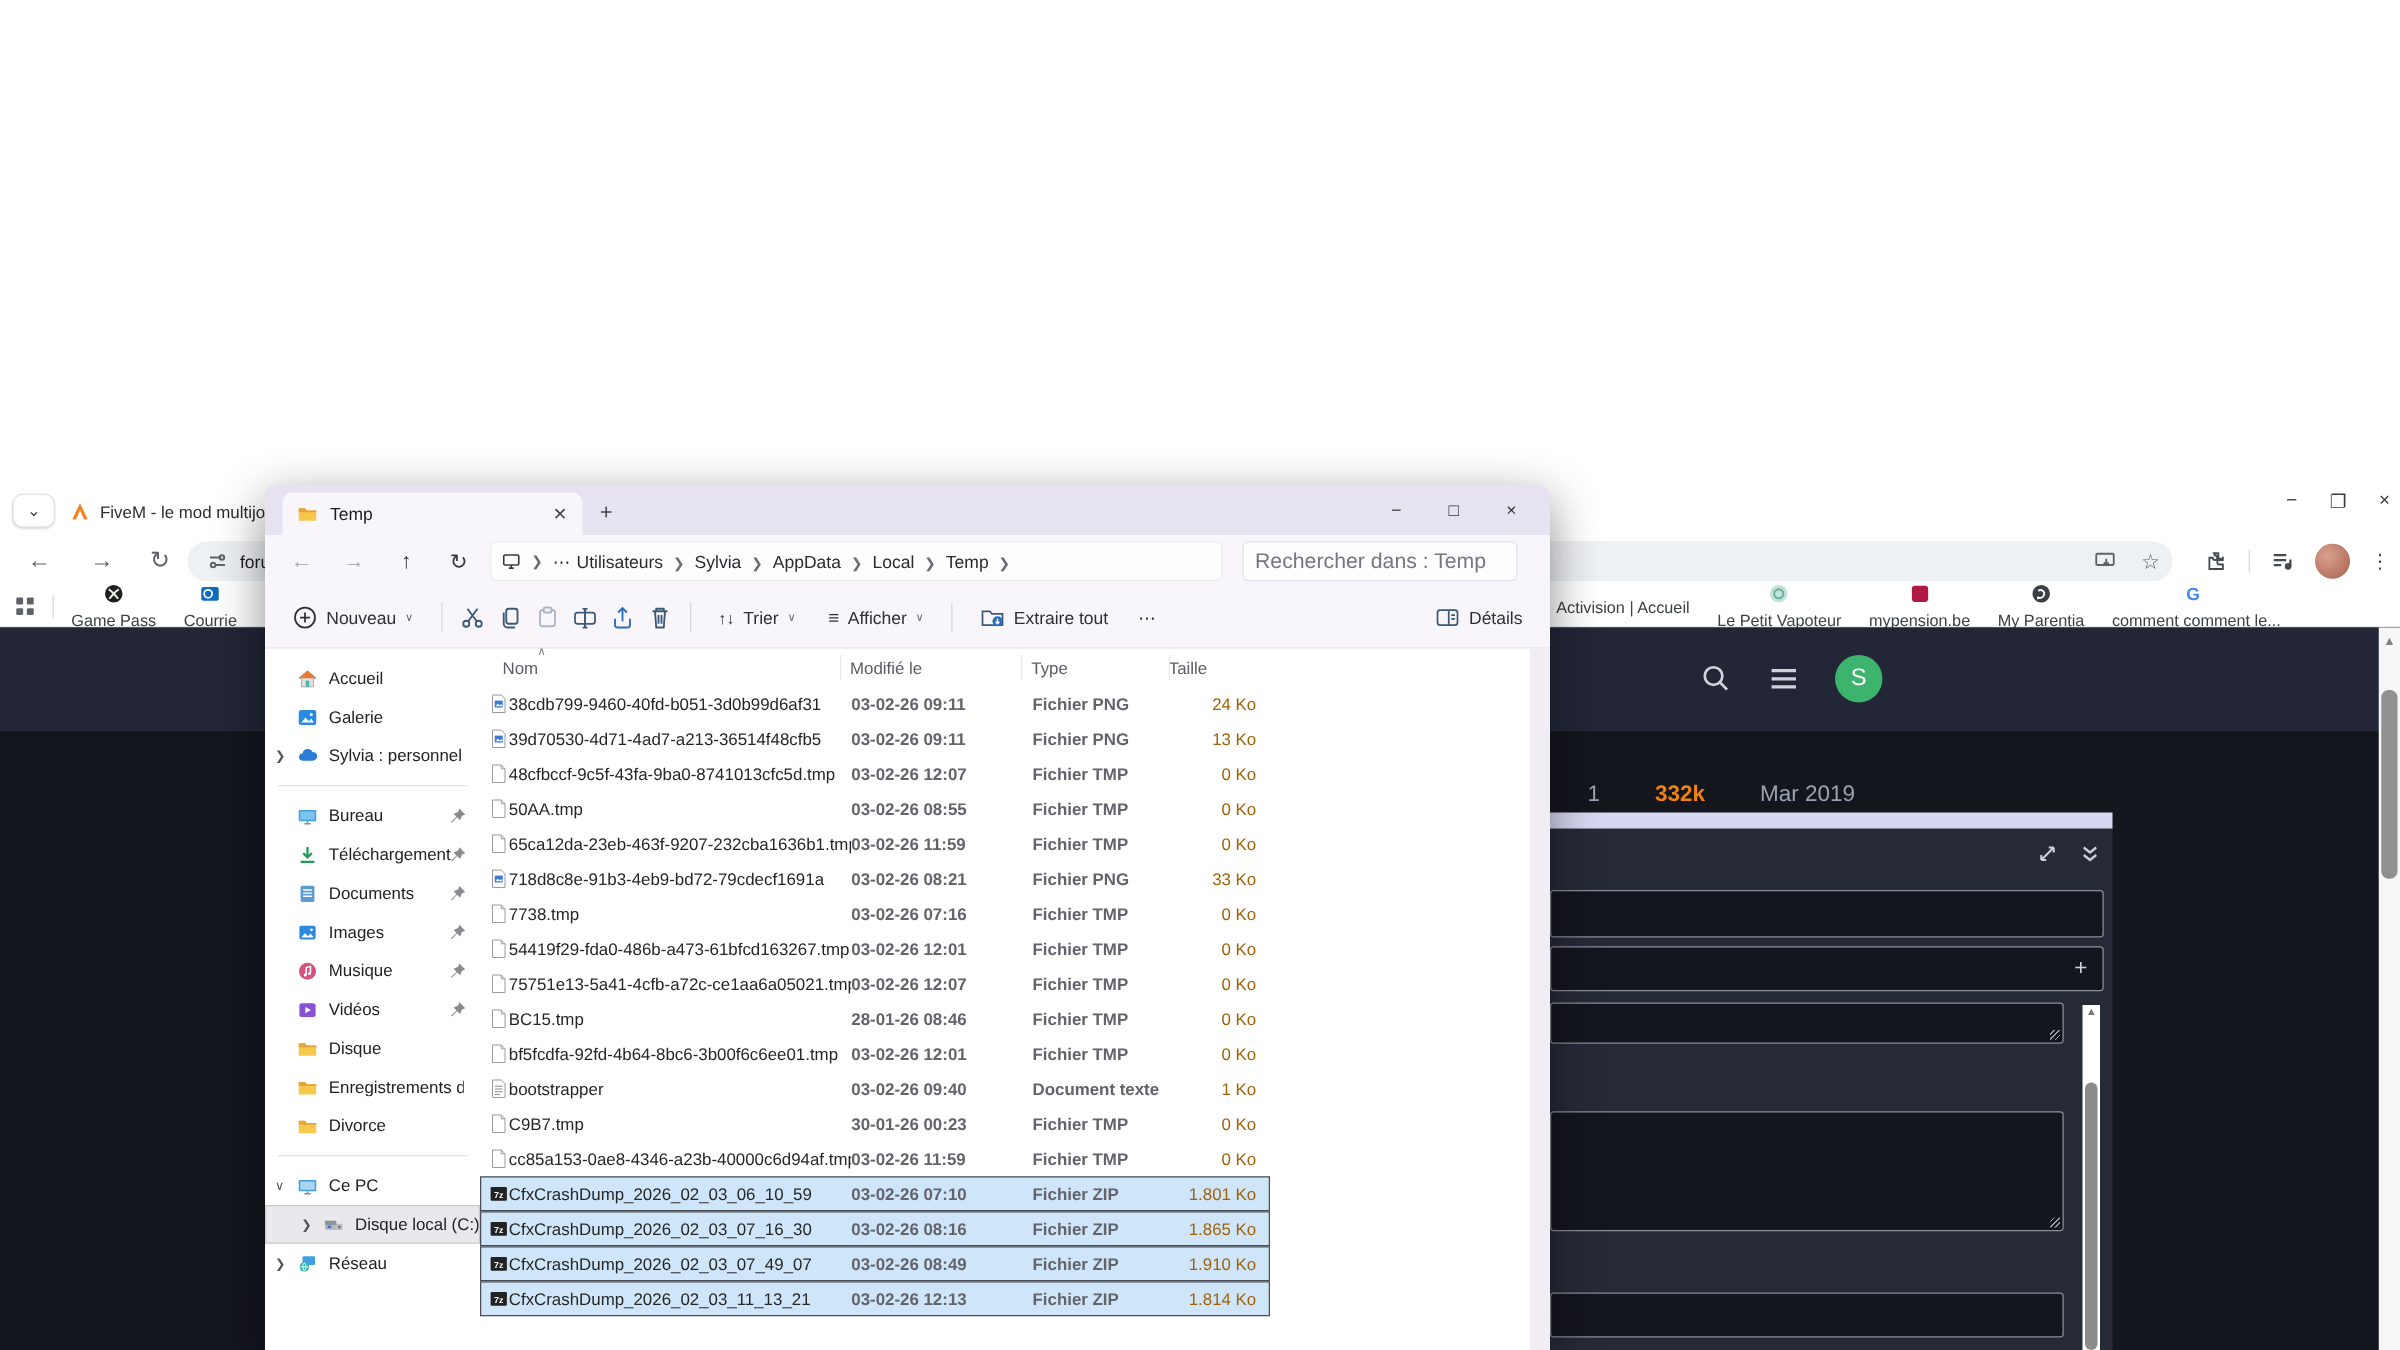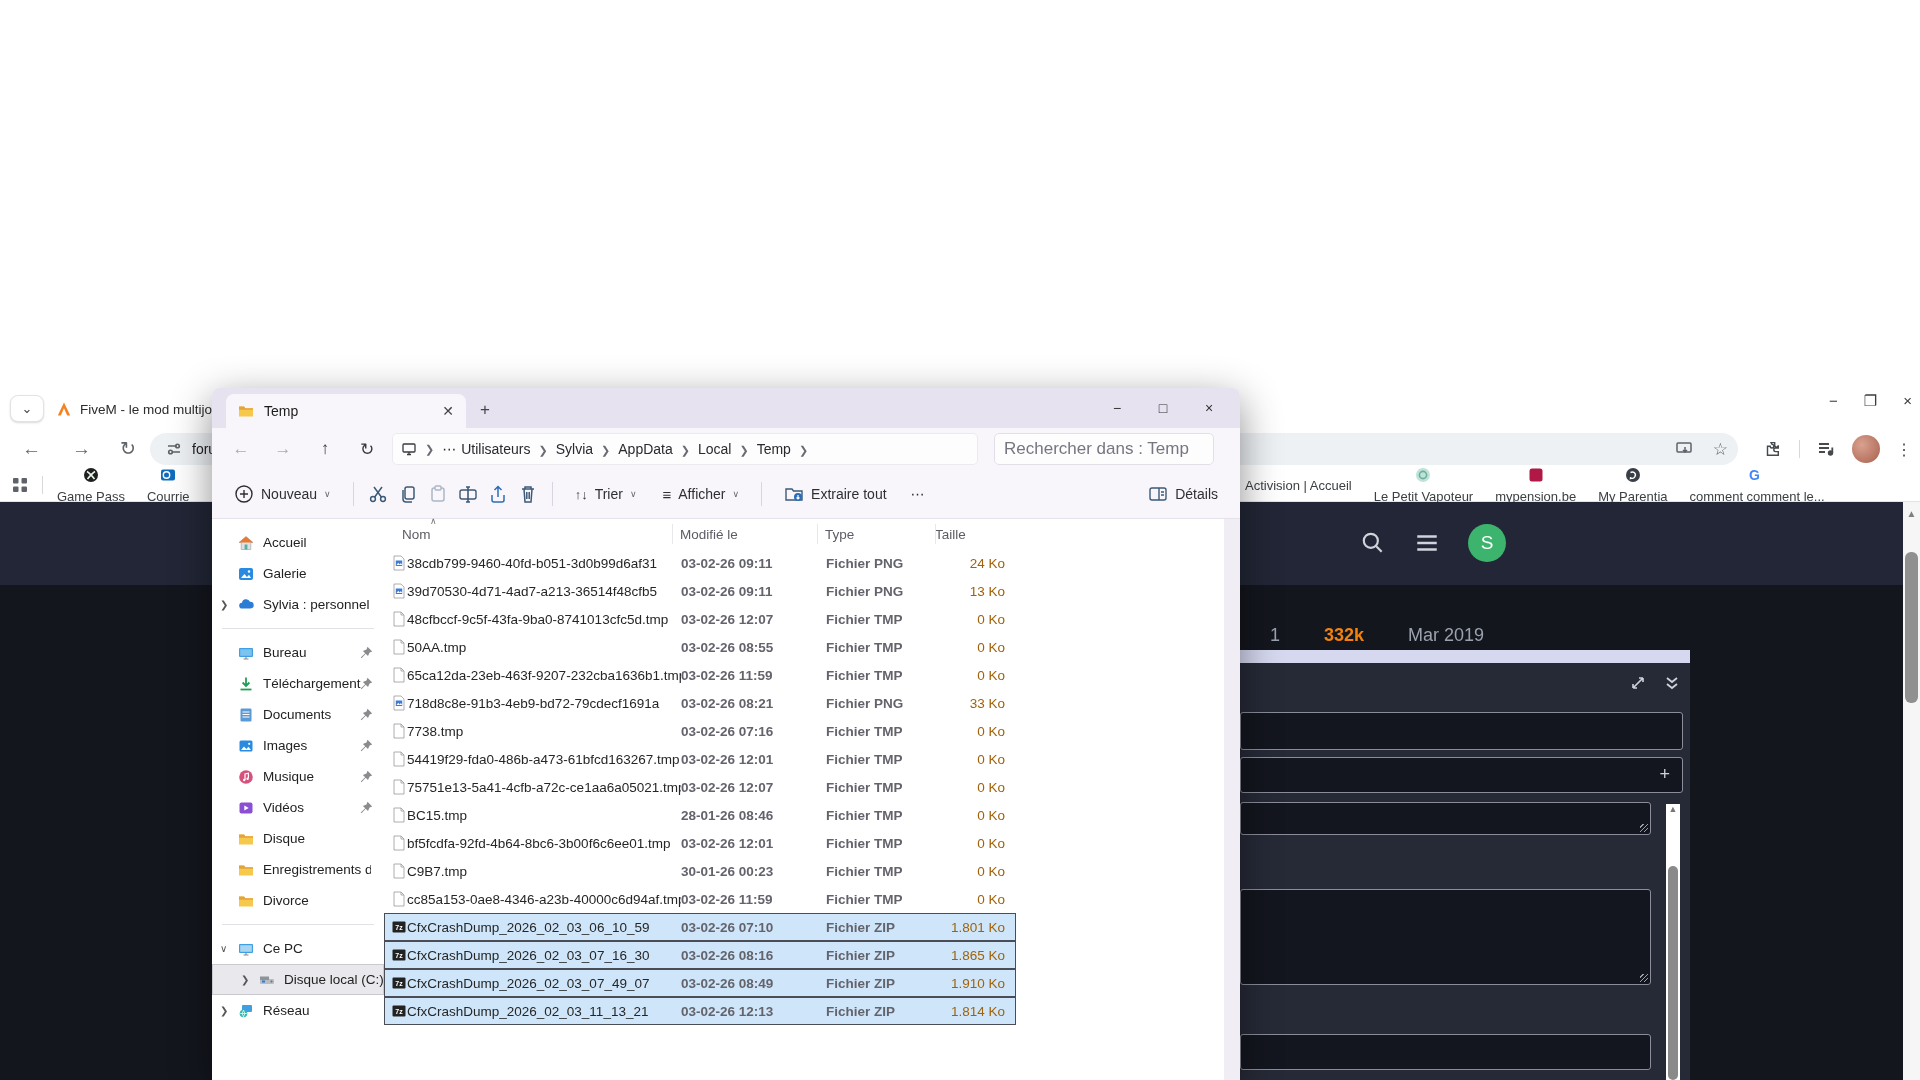--- a/index.html
+++ b/index.html
@@ -693,20 +693,32 @@
               <span>bf5fcdfa-92fd-4b64-8bc6-3b00f6c6ee01.tmp</span>
             </span>
             <span class="col-date">03-02-26 12:01</span>
             <span class="col-type">Fichier TMP</span>
             <span class="col-size">0 Ko</span>
           </div>
           <div class="frow">
             <span class="col-name">
               <span class="ic16"><svg viewBox="0 0 16 16" width="16" height="16">
                   <path d="M3 1h7l3 3v11H3z" fill="#fff" stroke="#9a9aa0" stroke-width=".8"></path>
+                  <path d="M5 6h6M5 8.2h6M5 10.4h6M5 12.6h4" stroke="#8a8a90" stroke-width=".9"></path>
+                </svg></span>
+              <span>bootstrapper</span>
+            </span>
+            <span class="col-date">03-02-26 09:40</span>
+            <span class="col-type">Document texte</span>
+            <span class="col-size">1 Ko</span>
+          </div>
+          <div class="frow">
+            <span class="col-name">
+              <span class="ic16"><svg viewBox="0 0 16 16" width="16" height="16">
+                  <path d="M3 1h7l3 3v11H3z" fill="#fff" stroke="#9a9aa0" stroke-width=".8"></path>
                   <path d="M10 1v3h3" fill="none" stroke="#9a9aa0" stroke-width=".8"></path>
                 </svg></span>
               <span>C9B7.tmp</span>
             </span>
             <span class="col-date">30-01-26 00:23</span>
             <span class="col-type">Fichier TMP</span>
             <span class="col-size">0 Ko</span>
           </div>
           <div class="frow">
             <span class="col-name">

